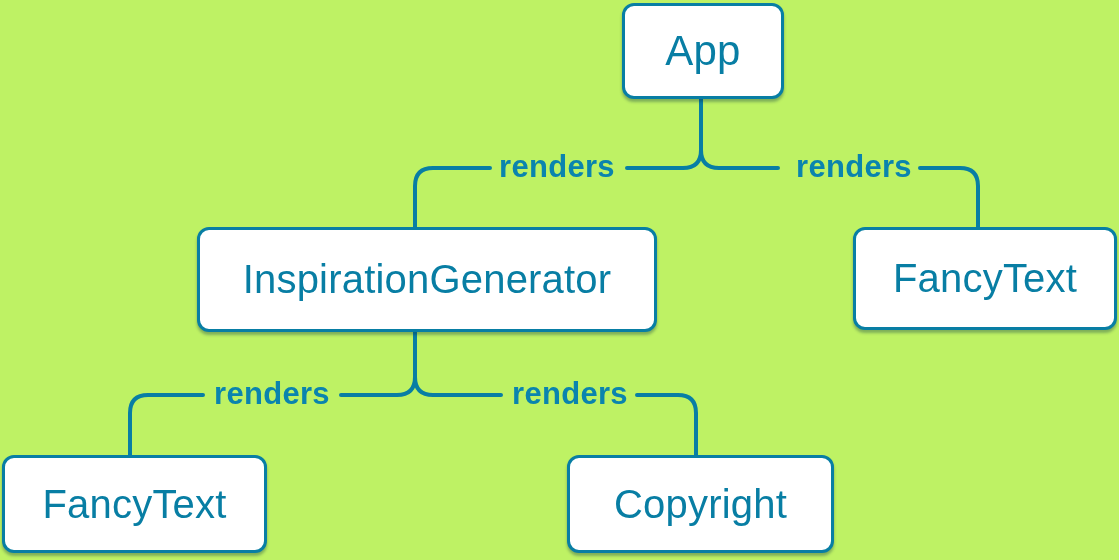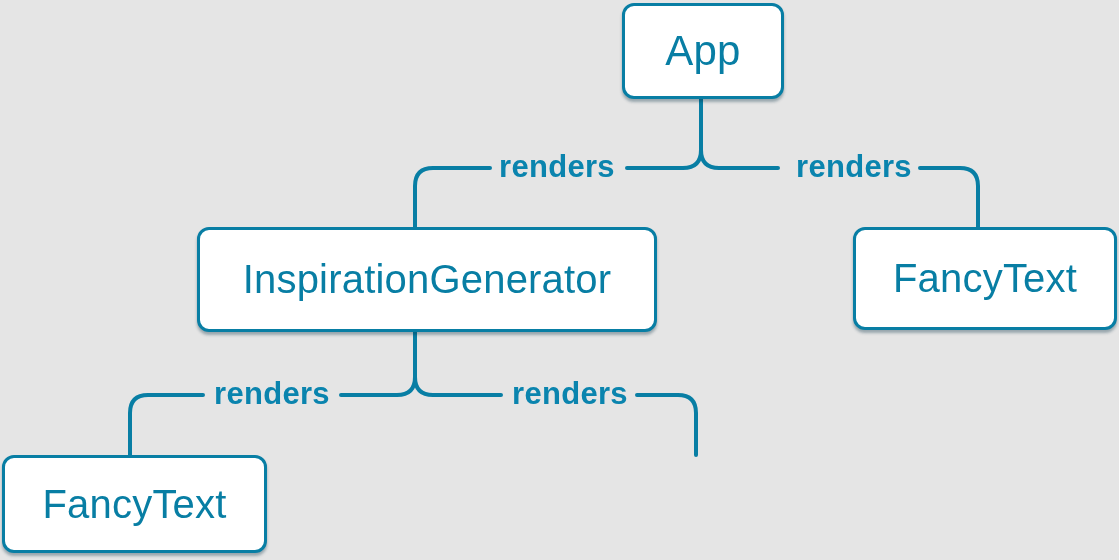--- a/index.html
+++ b/index.html
@@ -4,21 +4,21 @@
 <style>
   html, body {
     margin: 0;
     padding: 0;
     font-family: "Liberation Sans", sans-serif;
   }
   .canvas {
     position: relative;
     width: 1119px;
     height: 560px;
-    background: #e5e5e5;
+    background: #bef264;
     overflow: hidden;
   }
   .edges-svg {
     position: absolute;
     left: 0;
     top: 0;
     width: 1119px;
     height: 560px;
   }
   .edges-svg path {
@@ -75,20 +75,21 @@
   </svg>
 
   <div class="node node-app">App</div>
 
   <div class="node node-inspiration-generator">InspirationGenerator</div>
 
   <div class="node node-fancy-text-1">FancyText</div>
 
   <div class="node node-fancy-text-2">FancyText</div>
 
+  <div class="node node-copyright">Copyright</div>
 
   <span class="edge-label edge-label-1">renders</span>
 
   <span class="edge-label edge-label-2">renders</span>
 
   <span class="edge-label edge-label-3">renders</span>
 
   <span class="edge-label edge-label-4">renders</span>
 
 </div>

